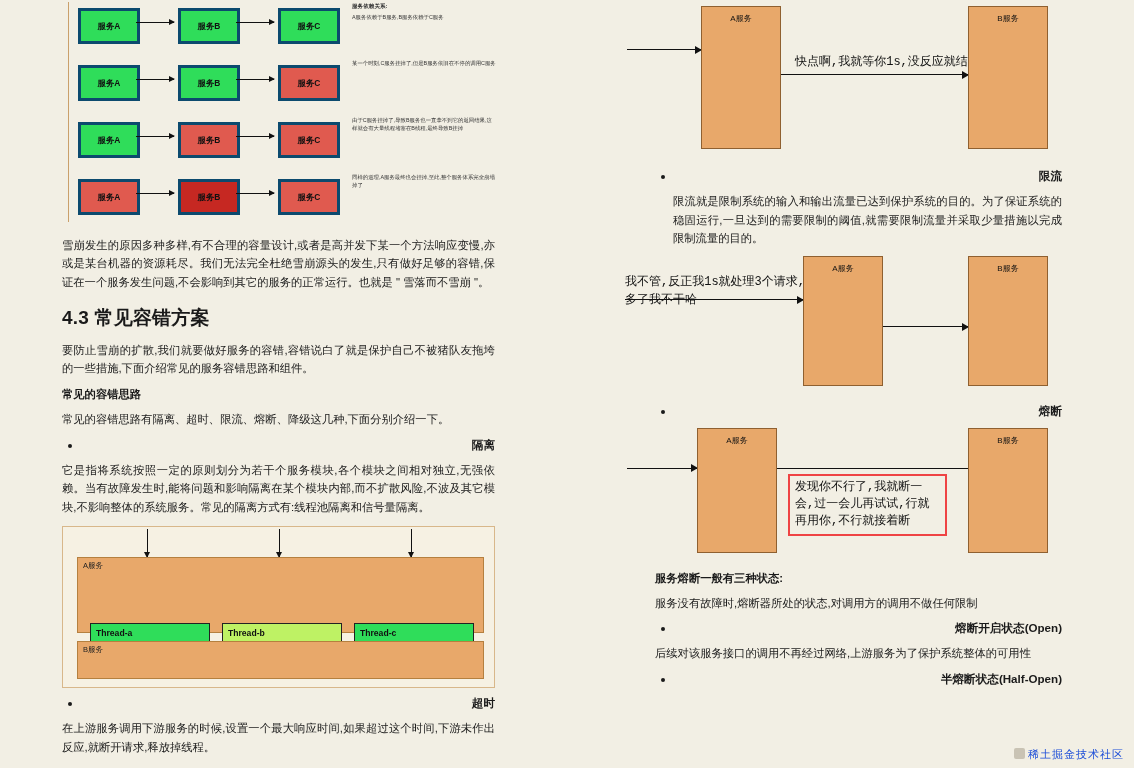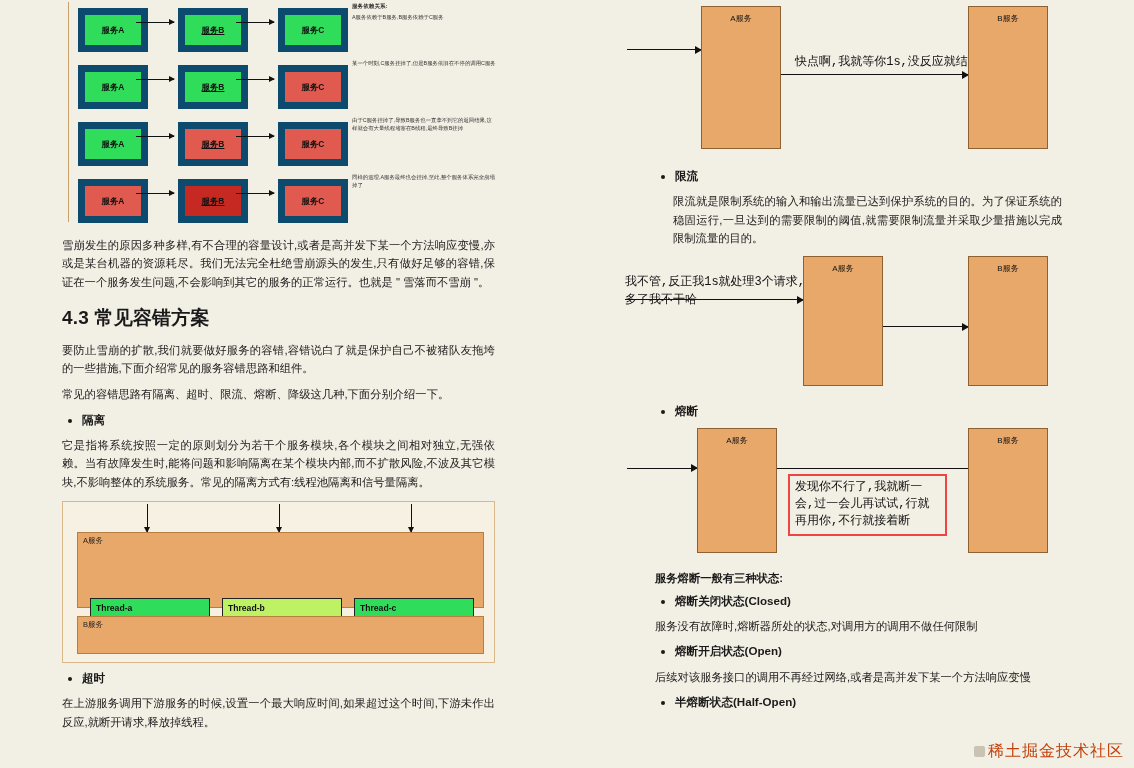--- a/index.html
+++ b/index.html
@@ -23,46 +23,46 @@
   }
   .col-left{width:567px;padding:0 72px 0 62px;}
   .col-right{width:567px;padding:0 72px 0 88px;}
 
   
   p{margin:8px 0 7px 0;font-size:11.3px;line-height:1.62;text-align:justify;}
   h2.sec{
     font-size:19px;font-weight:bold;margin:14px 0 10px 0;letter-spacing:.2px;
   }
   .bold-line{font-weight:bold;font-size:11.3px;margin:10px 0 6px 0;}
-  ul.bul{margin:6px 0 6px 0;padding-left:20px;}
+  ul.bul{margin:6px 0 6px 0;padding-left:20px;text-align:right;}
   ul.bul li{font-size:11.6px;font-weight:bold;margin:4px 0;line-height:1.5;}
   .indent{margin-left:18px;}
 
   
   .diagram{position:relative;}
 
   
   .flow{position:relative;height:228px;margin:0 0 4px 0;}
   .flow .vrule{
     position:absolute;left:6px;top:2px;bottom:6px;width:1px;
     background:#caa06b;
   }
   .frow{position:relative;height:50px;margin-bottom:7px;}
   .node{
     position:absolute;top:8px;
     width:56px;height:30px;
-    border:7px solid #0c4a6e;
+    border:3px solid #0c4a6e;
     display:flex;align-items:center;justify-content:center;
     font-size:8.4px;color:#111;font-weight:bold;
   }
   .n-green{background:#2fdd5a;}
   .n-red{background:#e05a4f;}
   .n-dark{background:#c62822;}
   .nA{left:16px;}
-  .nB{left:116px;text-decoration:underline;}
+  .nB{left:116px;}
   .nC{left:216px;}
   .arrow{
     position:absolute;top:22px;height:1px;background:#111;
   }
   .arrow::after{
     content:"";position:absolute;right:-1px;top:-3px;
     border-left:6px solid #111;border-top:3.5px solid transparent;border-bottom:3.5px solid transparent;
   }
   .a1{left:74px;width:38px;}
   .a2{left:174px;width:38px;}
@@ -123,21 +123,21 @@
   }
   .caplabel{
     position:absolute;font-size:12px;color:#111;line-height:1.45;font-family:Liberation Mono, monospace;
   }
   .caplabel.boxed{
     border:2px solid #ef4444;padding:3px 5px;background:#f2efe4;
   }
 
   .watermark{
     position:absolute;right:10px;bottom:6px;
-    font-size:16px;color:#c2410c;letter-spacing:1px;
+    font-size:11px;color:#1d4ed8;letter-spacing:1px;
     user-select:none;
   }
   .wm-icon{display:inline-block;width:11px;height:11px;border-radius:2px;background:#c9c3b4;vertical-align:-1px;margin-right:3px;}
 </style>
 </head>
 <body>
 
 <div class="page">
 
   <div class="col col-left">
@@ -190,20 +190,21 @@
         </div>
       </div>
     </div>
 
     <p>雪崩发生的原因多种多样,有不合理的容量设计,或者是高并发下某一个方法响应变慢,亦或是某台机器的资源耗尽。我们无法完全杜绝雪崩源头的发生,只有做好足够的容错,保证在一个服务发生问题,不会影响到其它的服务的正常运行。也就是 " 雪落而不雪崩 "。</p>
 
     <h2 class="sec">4.3 常见容错方案</h2>
 
     <p>要防止雪崩的扩散,我们就要做好服务的容错,容错说白了就是保护自己不被猪队友拖垮的一些措施,下面介绍常见的服务容错思路和组件。</p>
 
+    <div class="bold-line">常见的容错思路</div>
 
     <p>常见的容错思路有隔离、超时、限流、熔断、降级这几种,下面分别介绍一下。</p>
 
     <ul class="bul">
       <li>隔离</li>
     </ul>
 
     <p>它是指将系统按照一定的原则划分为若干个服务模块,各个模块之间相对独立,无强依赖。当有故障发生时,能将问题和影响隔离在某个模块内部,而不扩散风险,不波及其它模块,不影响整体的系统服务。常见的隔离方式有:线程池隔离和信号量隔离。</p>
 
     <div class="thdiag diagram">
@@ -269,29 +270,26 @@
     <div class="svcdiag" style="height:135px;">
       <div class="hline arr" style="left:-28px;top:42px;width:70px;"></div>
       <div class="svcbox" style="left:42px;top:2px;width:80px;height:125px;">A服务</div>
       <div class="hline" style="left:122px;top:42px;width:191px;"></div>
       <div class="caplabel boxed" style="left:133px;top:48px;width:145px;">发现你不行了,我就断一会,过一会儿再试试,行就再用你,不行就接着断</div>
       <div class="svcbox" style="left:313px;top:2px;width:80px;height:125px;">B服务</div>
     </div>
 
     <div class="bold-line">服务熔断一般有三种状态:</div>
 
-    <ul class="bul">
-      <li>熔断关闭状态(Closed)</li>
-    </ul>
     <p>服务没有故障时,熔断器所处的状态,对调用方的调用不做任何限制</p>
 
     <ul class="bul">
       <li>熔断开启状态(Open)</li>
     </ul>
-    <p>后续对该服务接口的调用不再经过网络,或者是高并发下某一个方法响应变慢</p>
+    <p>后续对该服务接口的调用不再经过网络,上游服务为了保护系统整体的可用性</p>
 
     <ul class="bul">
       <li>半熔断状态(Half-Open)</li>
     </ul>
 
   </div>
 
   <div class="watermark">
     <span class="wm-icon"></span><span>稀土掘金技术社区</span>
   </div>

